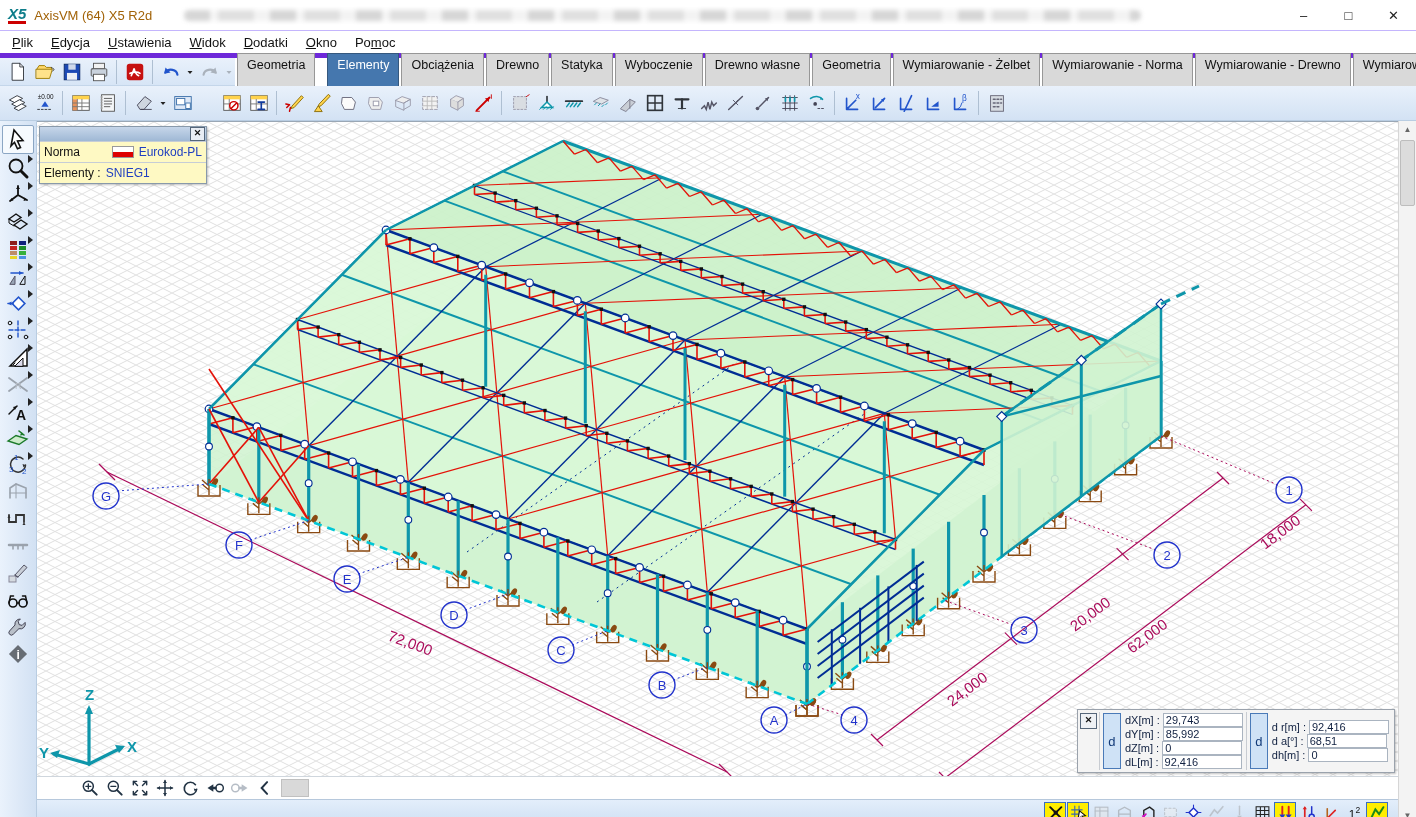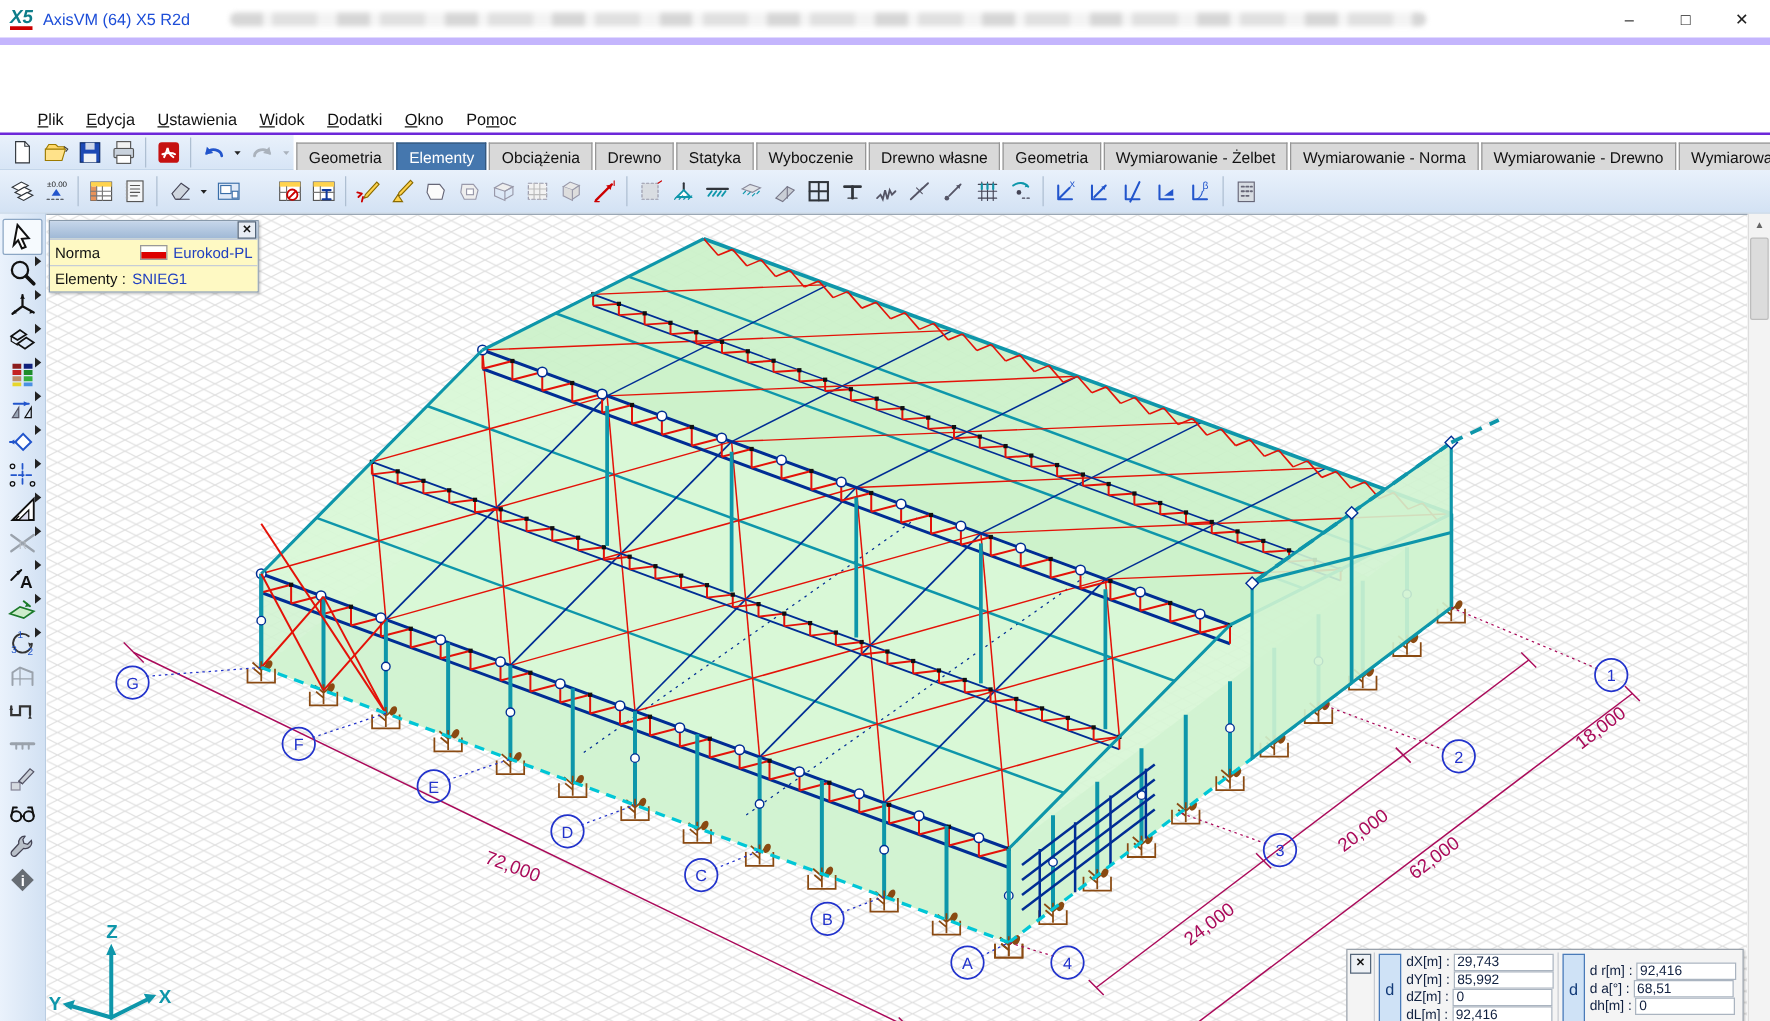--- a/index.html
+++ b/index.html
@@ -1,36 +1,36 @@
 <!DOCTYPE html>
 <html><head>
 <meta charset="utf-8">
 <style>
   html,body{margin:0;padding:0;background:#555;}
   #win{position:relative;width:1416px;height:817px;background:#fff;font-family:"Liberation Sans",sans-serif;
        outline:1px solid #3c3c3c;overflow:hidden;font-size:12px;color:#111;}
   
-  .titlebar{height:30px;display:flex;align-items:center;background:#fff;border-bottom:6px solid #c4b5fd;}
+  .titlebar{height:30px;display:flex;align-items:center;background:#fff;border-bottom:1px solid #c4b5fd;}
   .logo{font-weight:bold;font-style:italic;color:#0e7d8a;font-size:15px;margin:0 8px 0 8px;border-bottom:3px solid #c00;line-height:14px;}
-  .apptitle{font-size:13px;color:#1d4ed8;margin-right:32px;white-space:nowrap;}
+  .apptitle{font-size:13px;color:#a16207;margin-right:32px;white-space:nowrap;}
   .path-blur{flex:1;height:11px;margin-right:140px;border-radius:5px;
      background:repeating-linear-gradient(90deg,#c9c9c9 0 26px,#f2f2f2 26px 34px,#d6d6d6 34px 70px,#efefef 70px 86px);
      filter:blur(2px);opacity:.75;}
   .winbtns{display:flex;height:30px;}
   .winbtn{width:45px;height:30px;display:flex;align-items:center;justify-content:center;font-size:13px;color:#222;}
   
-  .menubar{height:22px;display:flex;align-items:center;background:#fff;padding-left:21px;border-bottom:2px solid #6d28d9;margin-top:48px;}
+  .menubar{height:22px;display:flex;align-items:center;background:#fff;padding-left:3px;border-bottom:5px solid #6d28d9;}
   .menu-item{padding:2px 9px;font-size:13px;}
   .menu-item u{text-decoration:underline;}
   
   .row1{height:28px;display:flex;background:#fff;}
   .tbleft{width:262px;display:flex;align-items:center;background:linear-gradient(#e9f1fb,#d7e5f6);border-bottom:1px solid #c4d6ea;padding-left:4px;}
   .tabsbar{flex:1;display:flex;align-items:flex-end;background:#fff;padding-left:2px;}
-  .tab{padding:4px 9px 3px 9px;margin-right:2px;background:#d9d9d9;border:1px solid #979797;border-bottom:none;font-size:12.5px;white-space:nowrap;}
-  .tab.active{background:#4577ae;color:#fff;border-color:#35587e;}
+  .tab{padding:4px 9px 14px 9px;margin-right:2px;background:#d9d9d9;border:1px solid #979797;border-bottom:none;font-size:12.5px;white-space:nowrap;}
+  .tab.active{background:#4577ae;color:#fff;border-color:#35587e;margin-left:10px;}
   .row2{height:34px;display:flex;align-items:center;background:linear-gradient(#e9f1fb,#d3e2f4);border-bottom:1px solid #b9cde2;padding-left:4px;}
   .ti{width:27px;height:27px;display:flex;align-items:center;justify-content:center;flex:none;}
   .tsep{width:1px;height:24px;background:#aebfd2;margin:0 4px;flex:none;}
   .tgap{width:22px;flex:none;}
   .dd{width:12px;height:27px;display:flex;align-items:center;justify-content:center;flex:none;}
   
   .body{display:flex;height:703px;}
   .sidebar{width:38px;background:linear-gradient(90deg,#eaf2fc,#d2e1f3);border-right:1px solid #b9cde2;display:flex;flex-direction:column;align-items:center;padding-top:4px;}
   .sb{width:30px;height:27px;display:flex;align-items:center;justify-content:center;position:relative;flex:none;}
   .sb.pressed{background:#f6fafe;border:1px solid #8ba6c4;border-radius:2px;}

